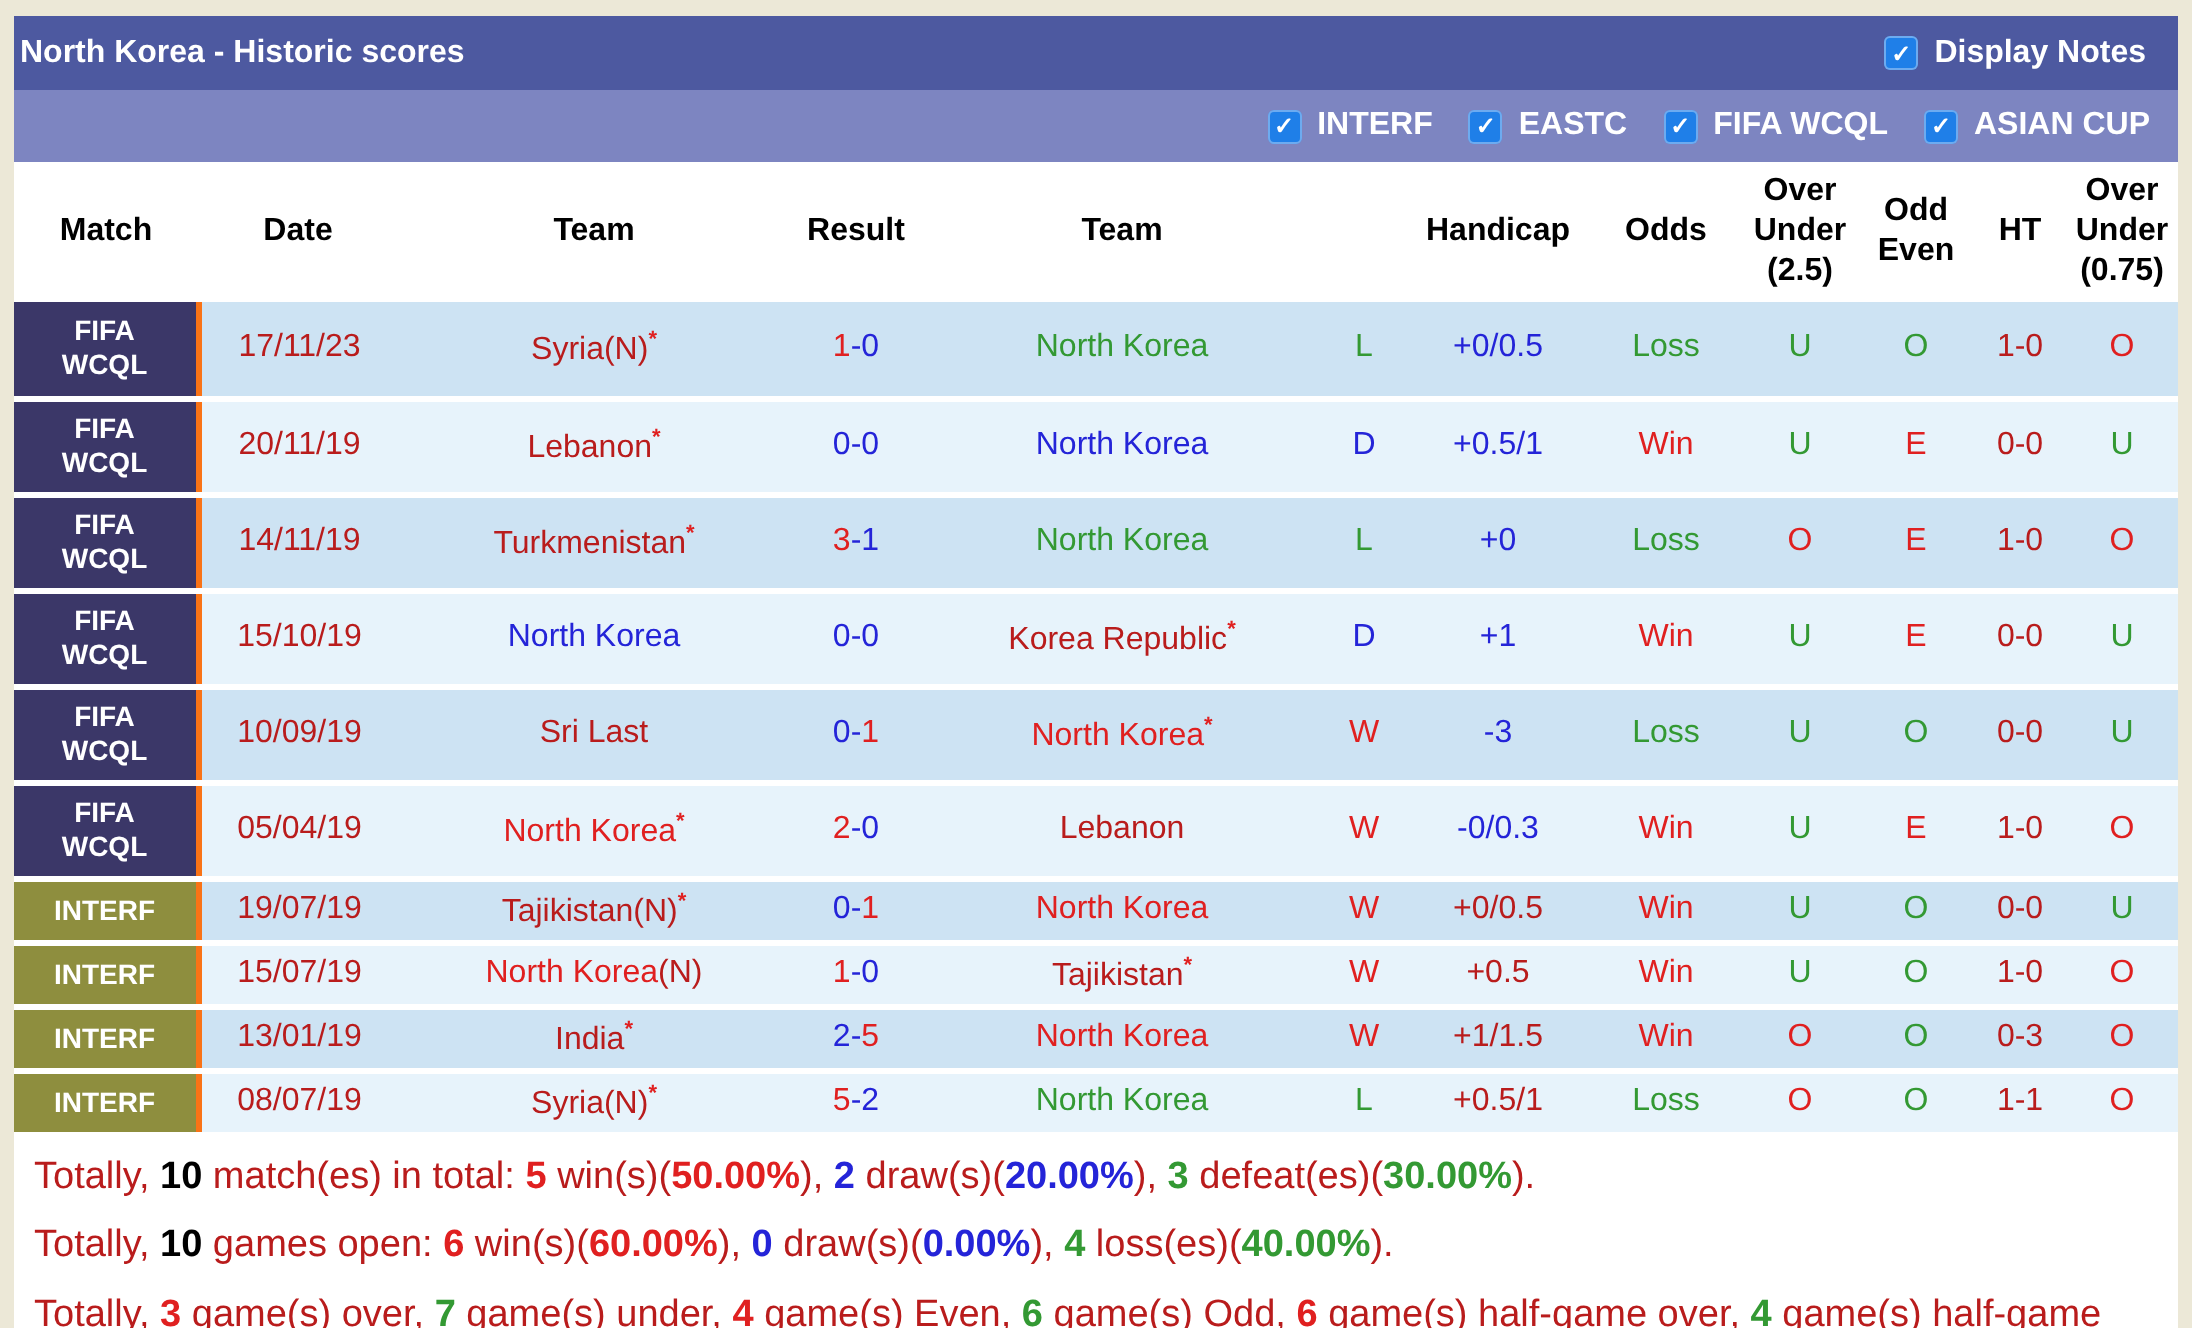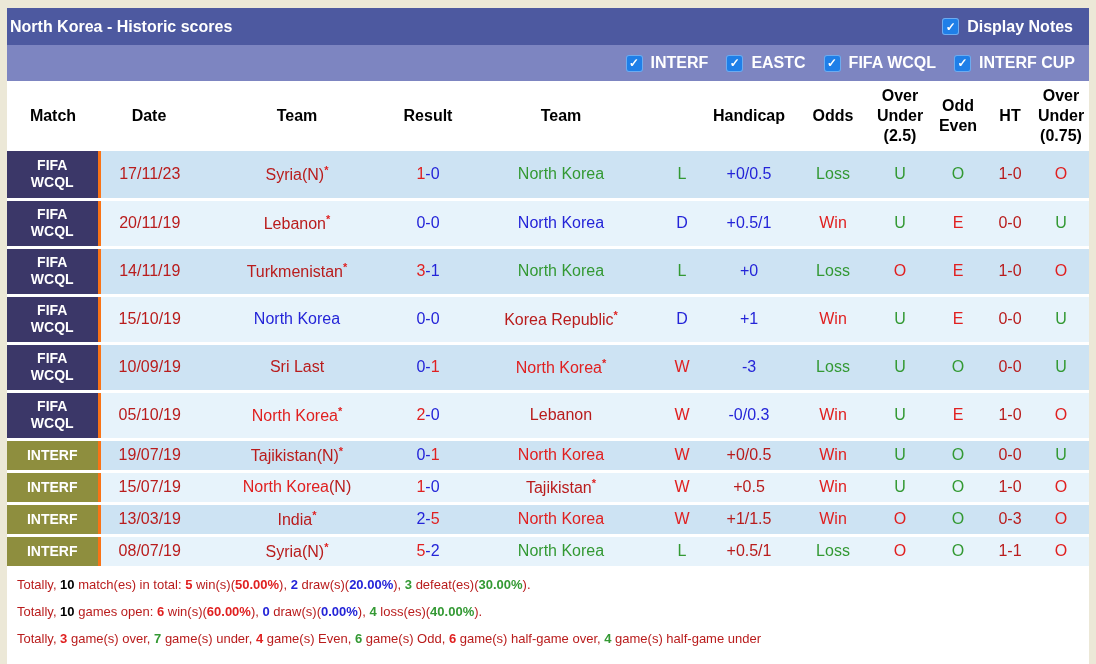--- a/index.html
+++ b/index.html
@@ -60,21 +60,21 @@
   tr.light td:not(.label) { background:#e7f3fb;margin-top:45px; }
 
   .c-black { color:#b91c1c; }
   .c-red   { color:#e02020; }
   .c-green { color:#339933; }
   .c-blue  { color:#2424d8; }
   sup.star { color:#e02020; font-size:11px; font-weight:bold; }
 
   
   .summary { background:#fff; padding:8px 2px 10px 10px; }
-  .sline { font-size:13px; color:#000; margin:0 0 11px 0; line-height:1.25; }
+  .sline { font-size:19px; color:#000; margin:0 0 11px 0; line-height:1.25; }
   .sline:last-child { margin-bottom:12px; }
   .sline b.c-black { color:#000; }
 </style>
 </head>
 <body>
 
 <div class="page">
 
   <div class="titlebar">
     <span>North Korea - Historic scores</span>
@@ -93,21 +93,21 @@
         <span class="fgroup">
           <span class="checkbox">✓</span>
           <span>EASTC</span>
         </span>
         <span class="fgroup">
           <span class="checkbox">✓</span>
           <span>FIFA WCQL</span>
         </span>
         <span class="fgroup">
           <span class="checkbox">✓</span>
-          <span>INTERF CUP</span>
+          <span>ASIAN CUP</span>
         </span>
       </span>
   </div>
 
   <table>
     <colgroup>
       <col style="width:92px">
         <col style="width:100px">
         <col style="width:196px">
       <col style="width:66px">
@@ -213,21 +213,21 @@
           <td class="c-blue">-3</td>
           <td class="c-green">Loss</td>
           <td class="c-green">U</td>
           <td class="c-green">O</td>
           <td class="c-black">0-0</td>
           <td class="c-green">U</td>
         </tr>
         <tr class="wcql light">
           <td class="label">FIFA
 WCQL</td>
-          <td class="c-black">05/10/19</td>
+          <td class="c-black">05/04/19</td>
           <td><span class="c-red">North Korea</span><sup class="star">*</sup></td>
           <td><span class="c-red">2</span><span class="c-blue">-</span><span class="c-blue">0</span></td>
           <td><span class="c-black">Lebanon</span></td>
           <td class="c-red">W</td>
           <td class="c-blue">-0/0.3</td>
           <td class="c-red">Win</td>
           <td class="c-green">U</td>
           <td class="c-red">E</td>
           <td class="c-black">1-0</td>
           <td class="c-red">O</td>
@@ -255,21 +255,21 @@
           <td class="c-red">W</td>
           <td class="c-black">+0.5</td>
           <td class="c-red">Win</td>
           <td class="c-green">U</td>
           <td class="c-green">O</td>
           <td class="c-black">1-0</td>
           <td class="c-red">O</td>
         </tr>
         <tr class="interf dark">
           <td class="label">INTERF</td>
-          <td class="c-black">13/03/19</td>
+          <td class="c-black">13/01/19</td>
           <td><span class="c-black">India</span><sup class="star">*</sup></td>
           <td><span class="c-blue">2</span><span class="c-blue">-</span><span class="c-red">5</span></td>
           <td><span class="c-red">North Korea</span></td>
           <td class="c-red">W</td>
           <td class="c-black">+1/1.5</td>
           <td class="c-red">Win</td>
           <td class="c-red">O</td>
           <td class="c-green">O</td>
           <td class="c-black">0-3</td>
           <td class="c-red">O</td>

